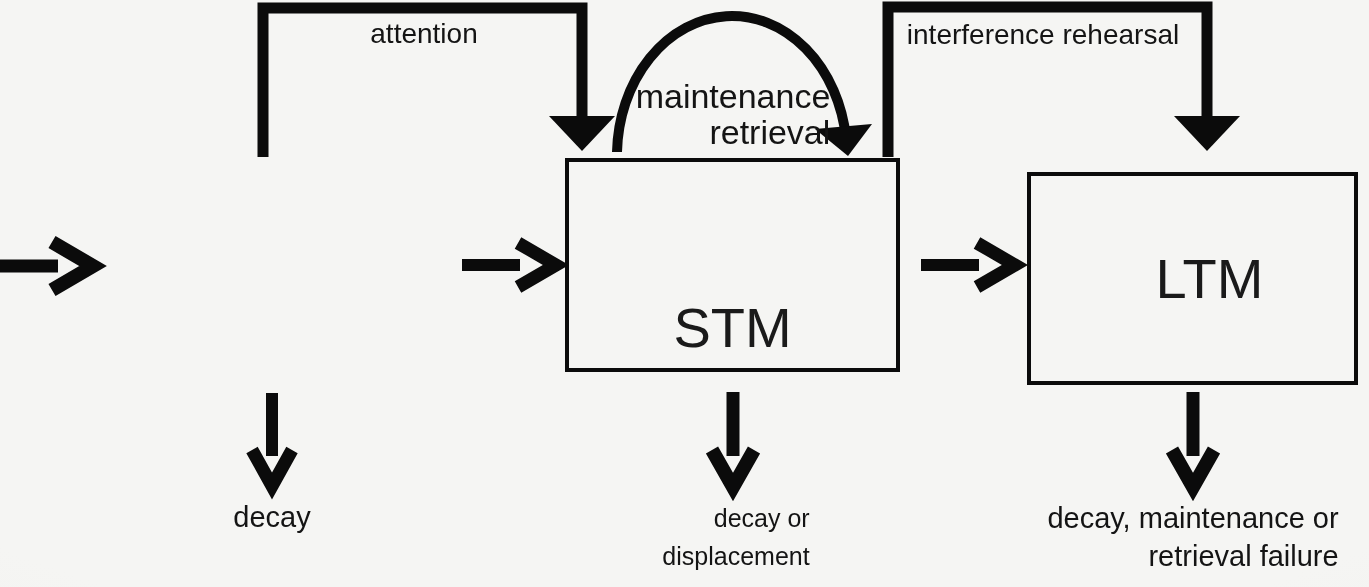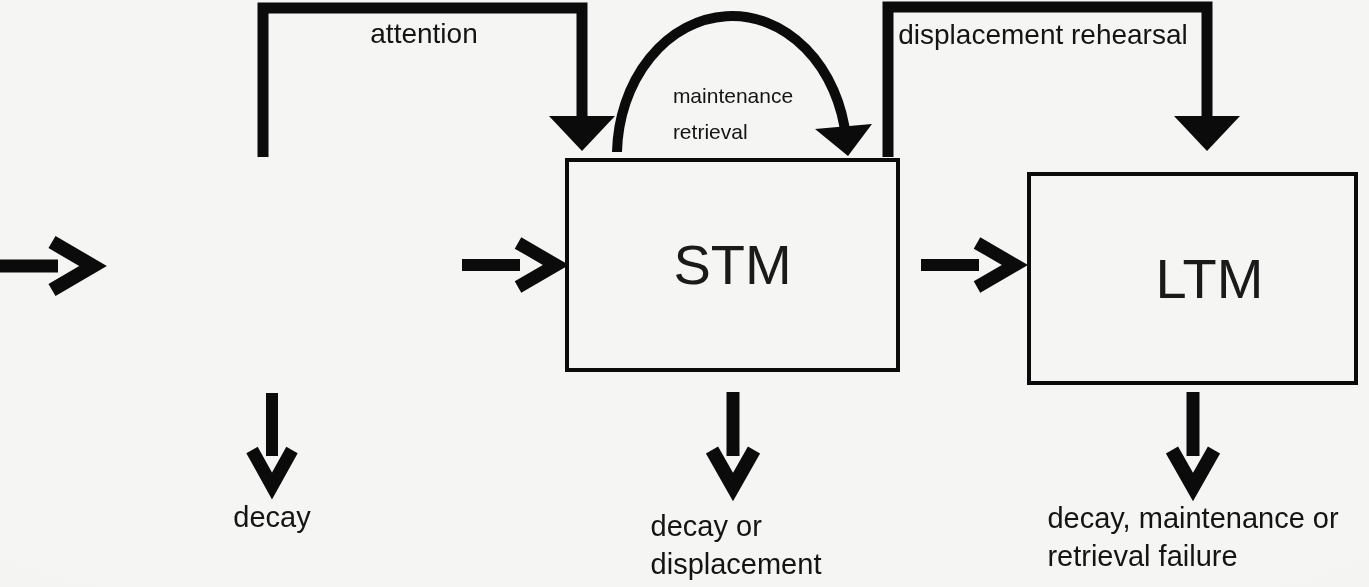--- a/index.html
+++ b/index.html
@@ -31,37 +31,37 @@
     align-items: center;
     justify-content: center;
     text-align: center;
     font-size: 56px;
     line-height: 80px;
     letter-spacing: 0px;
     color: #1a1a1a;
     background: transparent;
   }
   #box-sensory { left: 103px; top: 157px; width: 335px; height: 216px; }
-  #box-stm     { left: 565px; top: 158px; width: 335px; height: 214px; }
+  #box-stm     { left: 565px; top: 158px; width: 335px; height: 214px; justify-content: flex-end; }
   #box-ltm     { left: 1027px; top: 172px; width: 331px; height: 213px; padding-left: 34px; }
 
   .flow-label {
     position: absolute;
     transform: translateX(-50%);
-    text-align: left;
+    text-align: right;
     white-space: nowrap;
     font-size: 28px;
     line-height: 36px;
     color: #141414;
   }
   #label-attention   { left: 424px;  top: 16px; }
-  #label-maintenance { left: 733px;  top: 78px; font-size: 21px; line-height: 36px; }
+  #label-maintenance { left: 733px;  top: 78px; font-size: 34px; line-height: 36px; }
   #label-elaborative { left: 1043px; top: 17px; }
   #label-sensory-loss{ left: 272px;  top: 498px; font-size: 29px; line-height: 38px; }
-  #label-stm-loss    { left: 736px;  top: 499px; font-size: 29px; line-height: 38px; margin-top: 8px; }
+  #label-stm-loss    { left: 736px;  top: 499px; font-size: 25px; line-height: 38px; }
   #label-ltm-loss    { left: 1193px; top: 499px; font-size: 29px; line-height: 38px; }
   .flow-label span { display: block; }
 </style>
 </head>
 <body>
 
 <div id="canvas">
 
   <svg id="arrows-layer" viewBox="0 0 1369 587" xmlns="http://www.w3.org/2000/svg" fill="none" stroke="#0b0b0b" stroke-linejoin="miter">
 
@@ -123,21 +123,21 @@
   <div id="label-attention" class="flow-label">
     <span>attention</span>
   </div>
 
   <div id="label-maintenance" class="flow-label">
     <span>maintenance</span>
     <span>retrieval</span>
   </div>
 
   <div id="label-elaborative" class="flow-label">
-    <span>displacement rehearsal</span>
+    <span>interference rehearsal</span>
   </div>
 
   <div id="label-sensory-loss" class="flow-label">
     <span>decay</span>
   </div>
 
   <div id="label-stm-loss" class="flow-label">
     <span>decay or</span>
     <span>displacement</span>
   </div>

